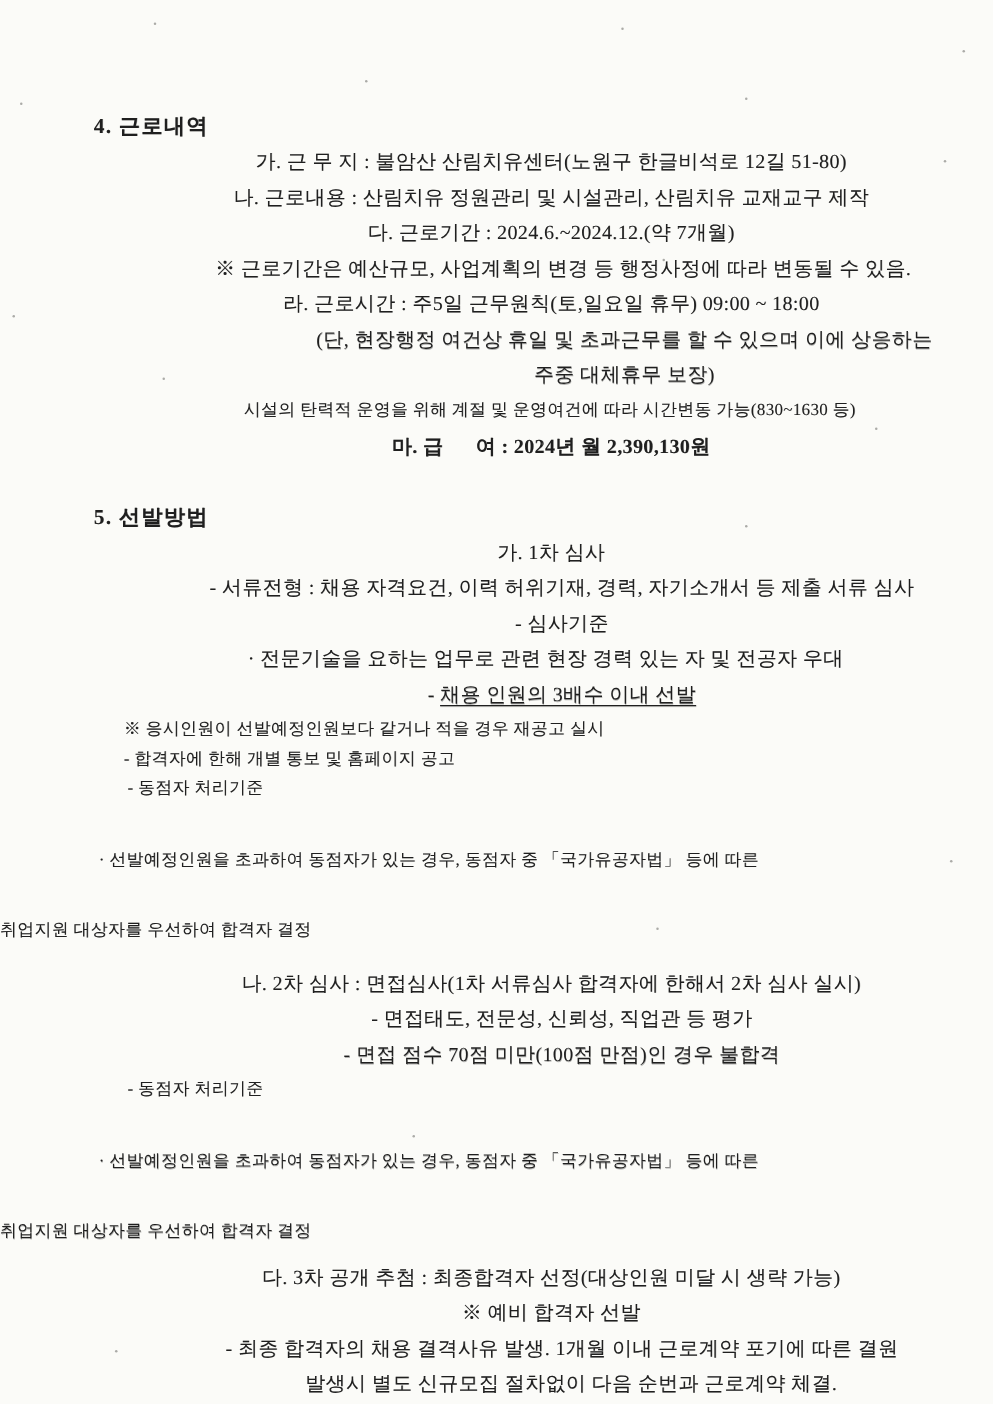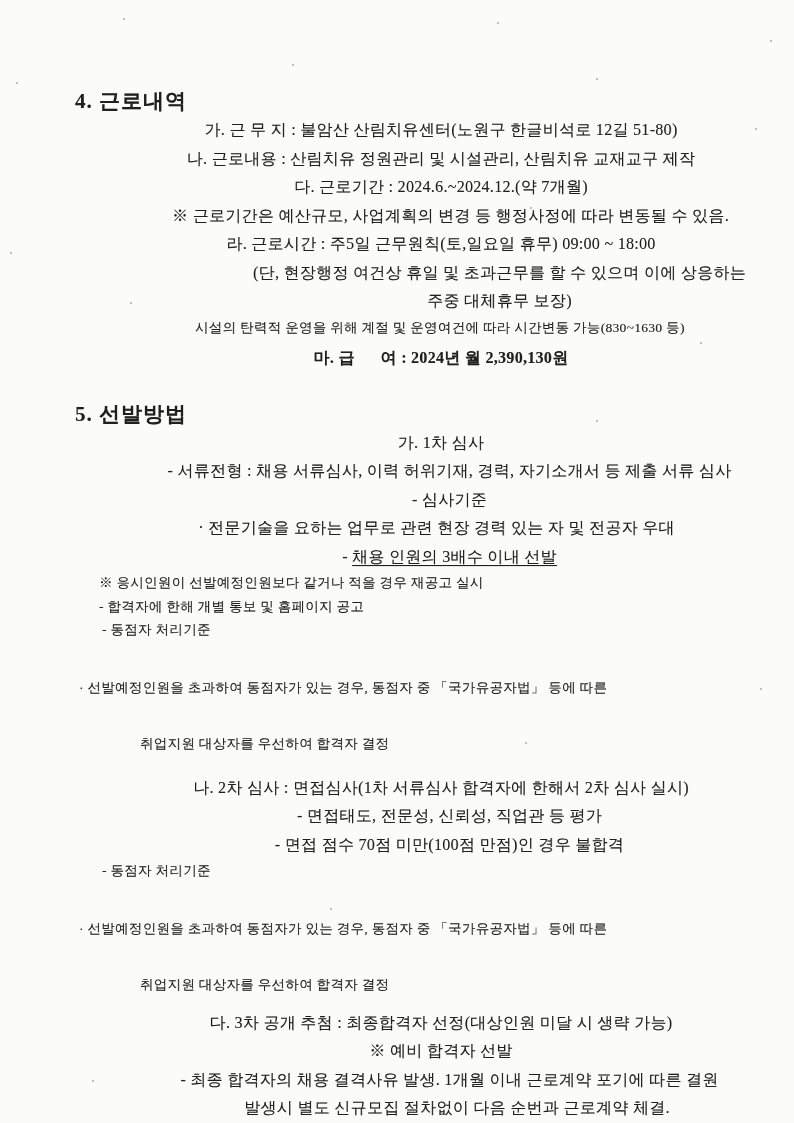--- a/index.html
+++ b/index.html
@@ -20,34 +20,34 @@
     inset: 0;
     padding-top: 86px;
     box-sizing: border-box;
   }
   .line {
     white-space: pre-wrap;
     text-shadow: 0.3px 0.3px 0 rgba(40,40,40,0.35);
     letter-spacing: 0.3px;
   }
   
-  .hsec { font-size: 21px; line-height: 30px; font-weight: bold; letter-spacing: 1px; }
+  .hsec { font-size: 17px; line-height: 30px; font-weight: bold; letter-spacing: 1px; }
   .b    { font-size: 16px;   line-height: 28.5px; text-align: center; }
   .sm   { font-size: 13.5px; line-height: 23.5px; }
   .sm2  { font-size: 13.5px; line-height: 21px; margin-top: 35px; }
   
   .x75  { padding-left: 75px; }
   .x88  { padding-left: 88px; }
   .x95  { padding-left: 95px; margin-left: 12px; }
   .x99  { padding-left: 99px; }
   .x102 { padding-left: 102px; }
   .x105 { padding-left: 105px; }
   .x120 { padding-left: 120px; }
   .x128 { padding-left: 79px; }
-  .x140 { padding-left: 140px; }
+  .x140 { }
   .x195 { padding-left: 195px; }
   .x205 { padding-left: 205px; }
   
   .gap-salary  { margin-top: 5px; font-weight: bold; }
   .gap-sec5    { margin-top: 26px; }
   .gap-second  { margin-top: 20px; }
   .gap-third   { margin-top: 14px; }
   .u { text-decoration: underline; text-underline-offset: 3px; margin-top: 14px; }
   
   .speck {
@@ -71,21 +71,21 @@
   <div class="line b x95">※ 근로기간은 예산규모, 사업계획의 변경 등 행정사정에 따라 변동될 수 있음.</div>
   <div class="line b x88">라. 근로시간 : 주5일 근무원칙(토,일요일 휴무) 09:00 ~ 18:00</div>
   <div class="line b x205">(단, 현장행정 여건상 휴일 및 초과근무를 할 수 있으며 이에 상응하는</div>
   <div class="line b x205">주중 대체휴무 보장)</div>
   <div class="line sm x195">시설의 탄력적 운영을 위해 계절 및 운영여건에 따라 시간변동 가능(830~1630 등)</div>
   <div class="line b x88 gap-salary">마. 급      여 : 2024년 월 2,390,130원</div>
 
   <div class="line hsec x75 gap-sec5">5. 선발방법</div>
 
   <div class="line b x88">가. 1차 심사</div>
-  <div class="line b x105">- 서류전형 : 채용 서류심사, 이력 허위기재, 경력, 자기소개서 등 제출 서류 심사</div>
+  <div class="line b x105">- 서류전형 : 채용 자격요건, 이력 허위기재, 경력, 자기소개서 등 제출 서류 심사</div>
   <div class="line b x105">- 심사기준</div>
   <div class="line b x128">· 전문기술을 요하는 업무로 관련 현장 경력 있는 자 및 전공자 우대</div>
   <div class="line b x105"><span>- </span><span class="u">채용 인원의 3배수 이내 선발</span></div>
   <div class="line sm x99">※ 응시인원이 선발예정인원보다 같거나 적을 경우 재공고 실시</div>
   <div class="line sm x99">- 합격자에 한해 개별 통보 및 홈페이지 공고</div>
   <div class="line sm x102">- 동점자 처리기준</div>
   <div class="line sm2 x128">· 선발예정인원을 초과하여 동점자가 있는 경우, 동점자 중 「국가유공자법」 등에 따른</div>
   <div class="line sm2 x140">취업지원 대상자를 우선하여 합격자 결정</div>
 
   <div class="line b x88 gap-second">나. 2차 심사 : 면접심사(1차 서류심사 합격자에 한해서 2차 심사 실시)</div>

